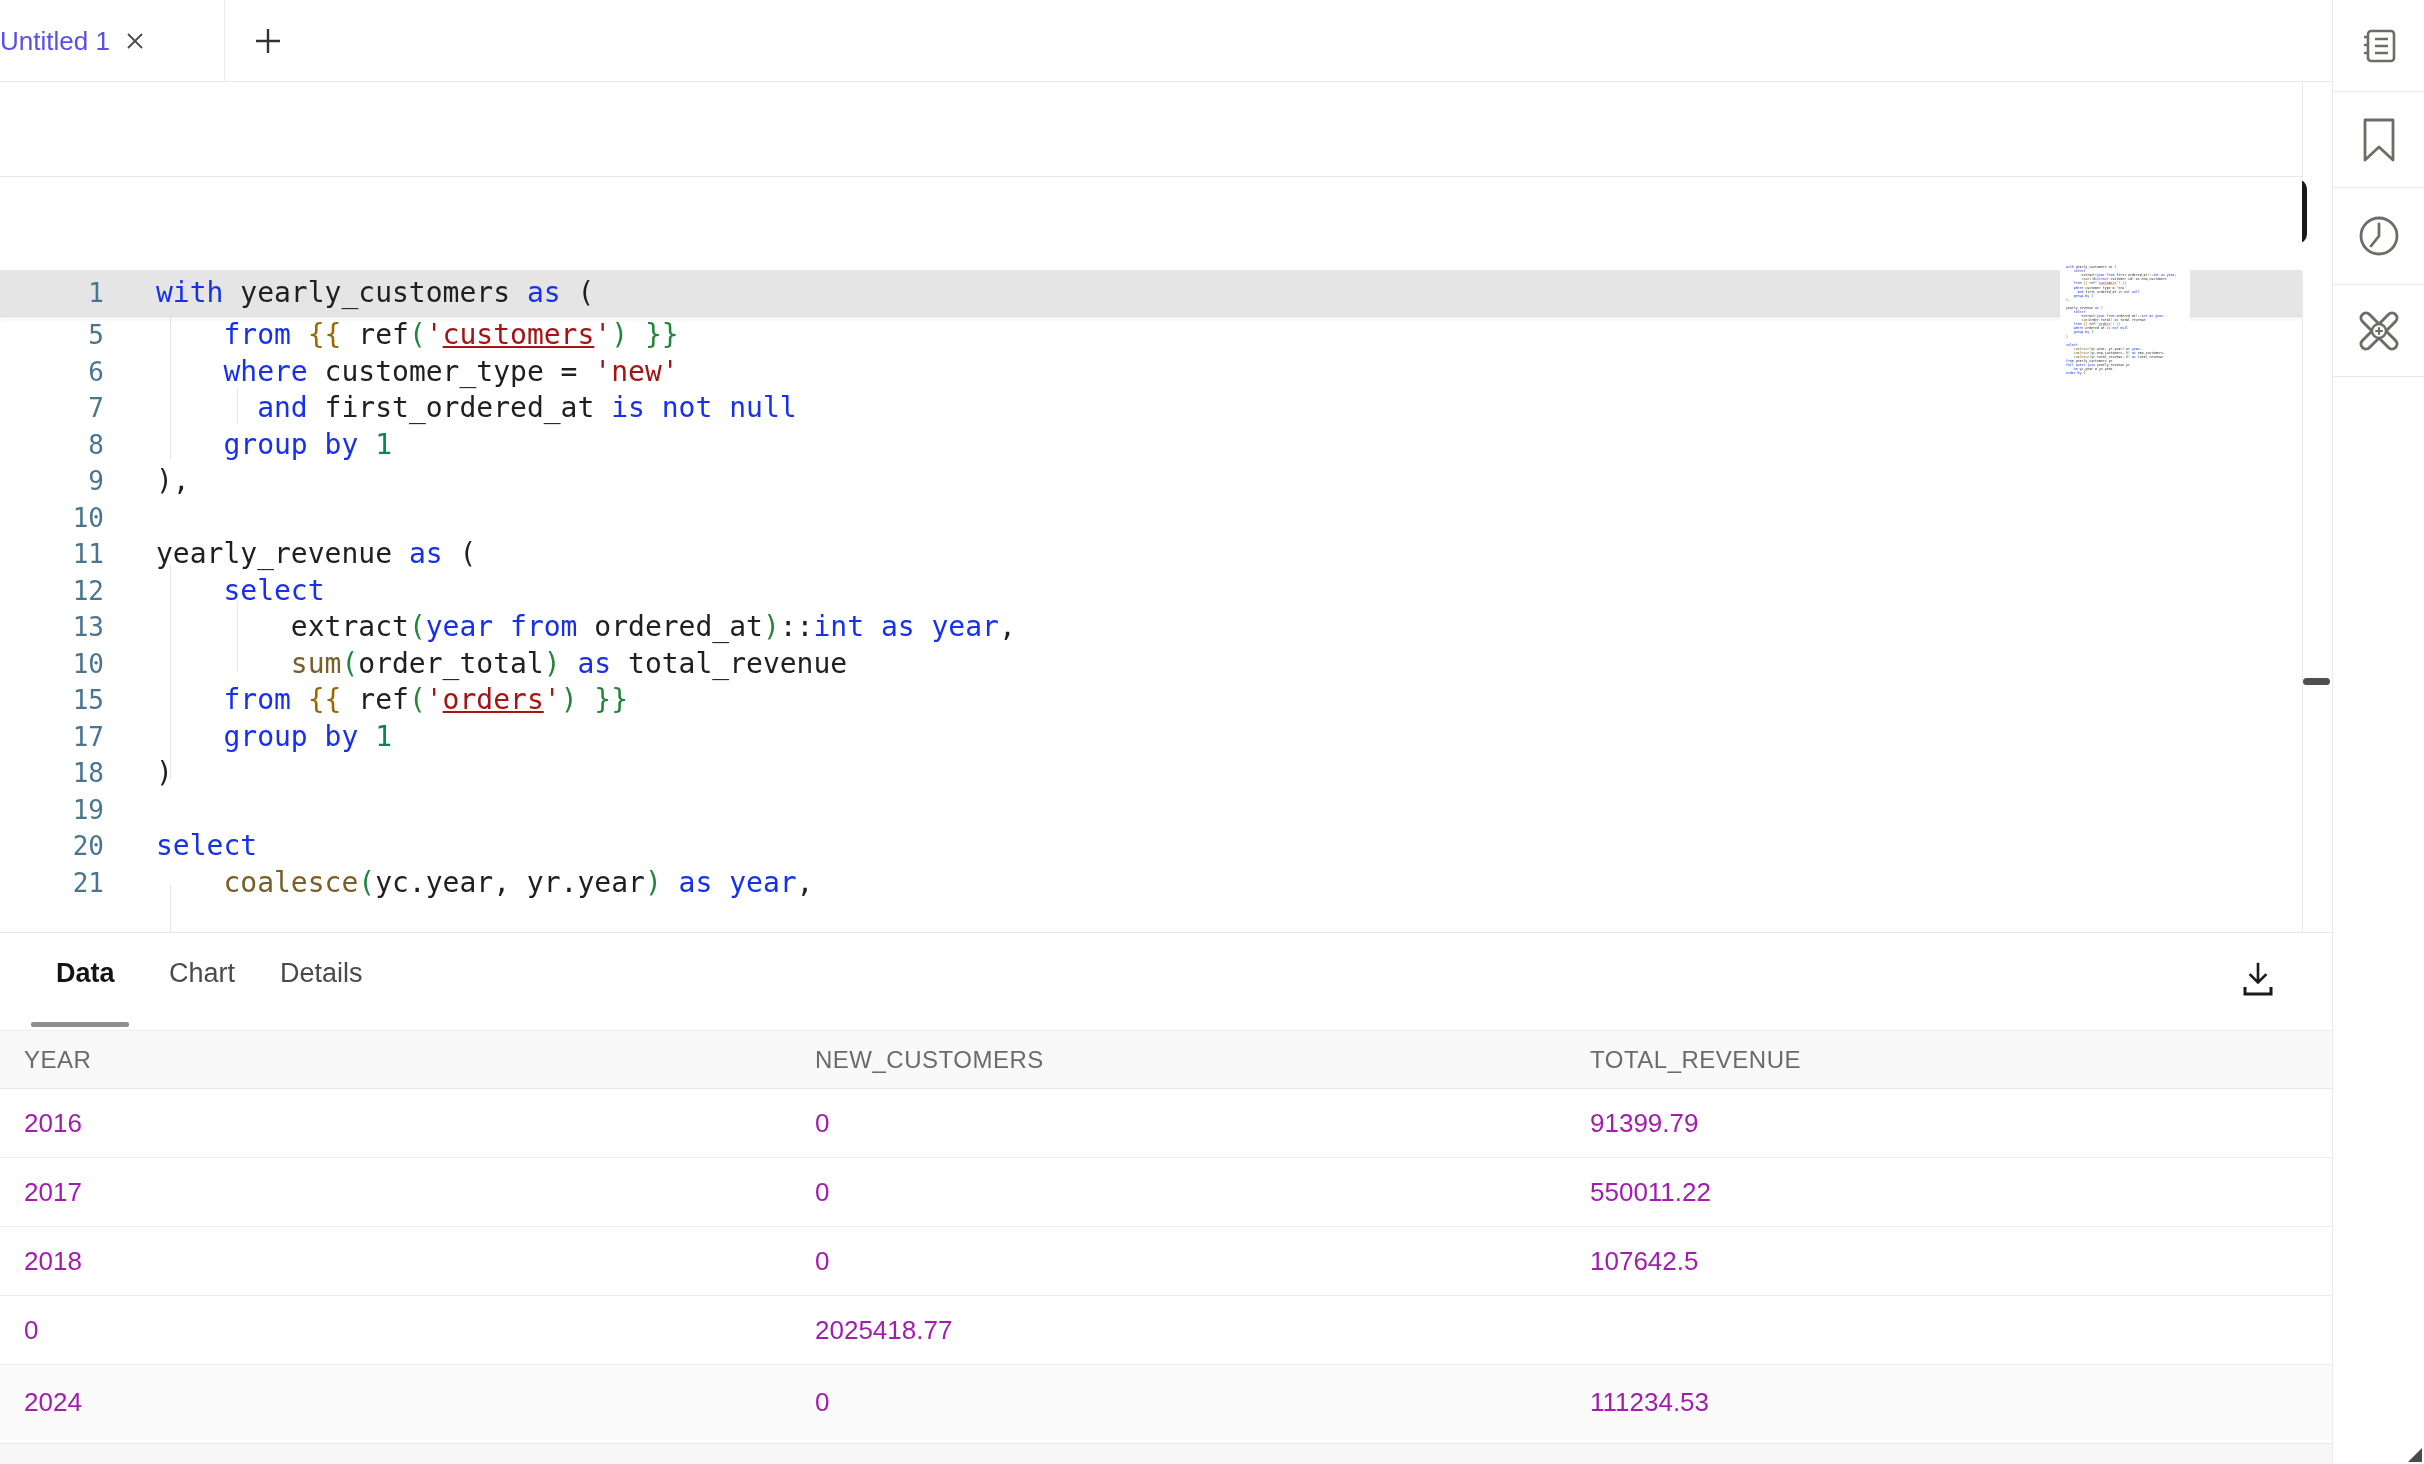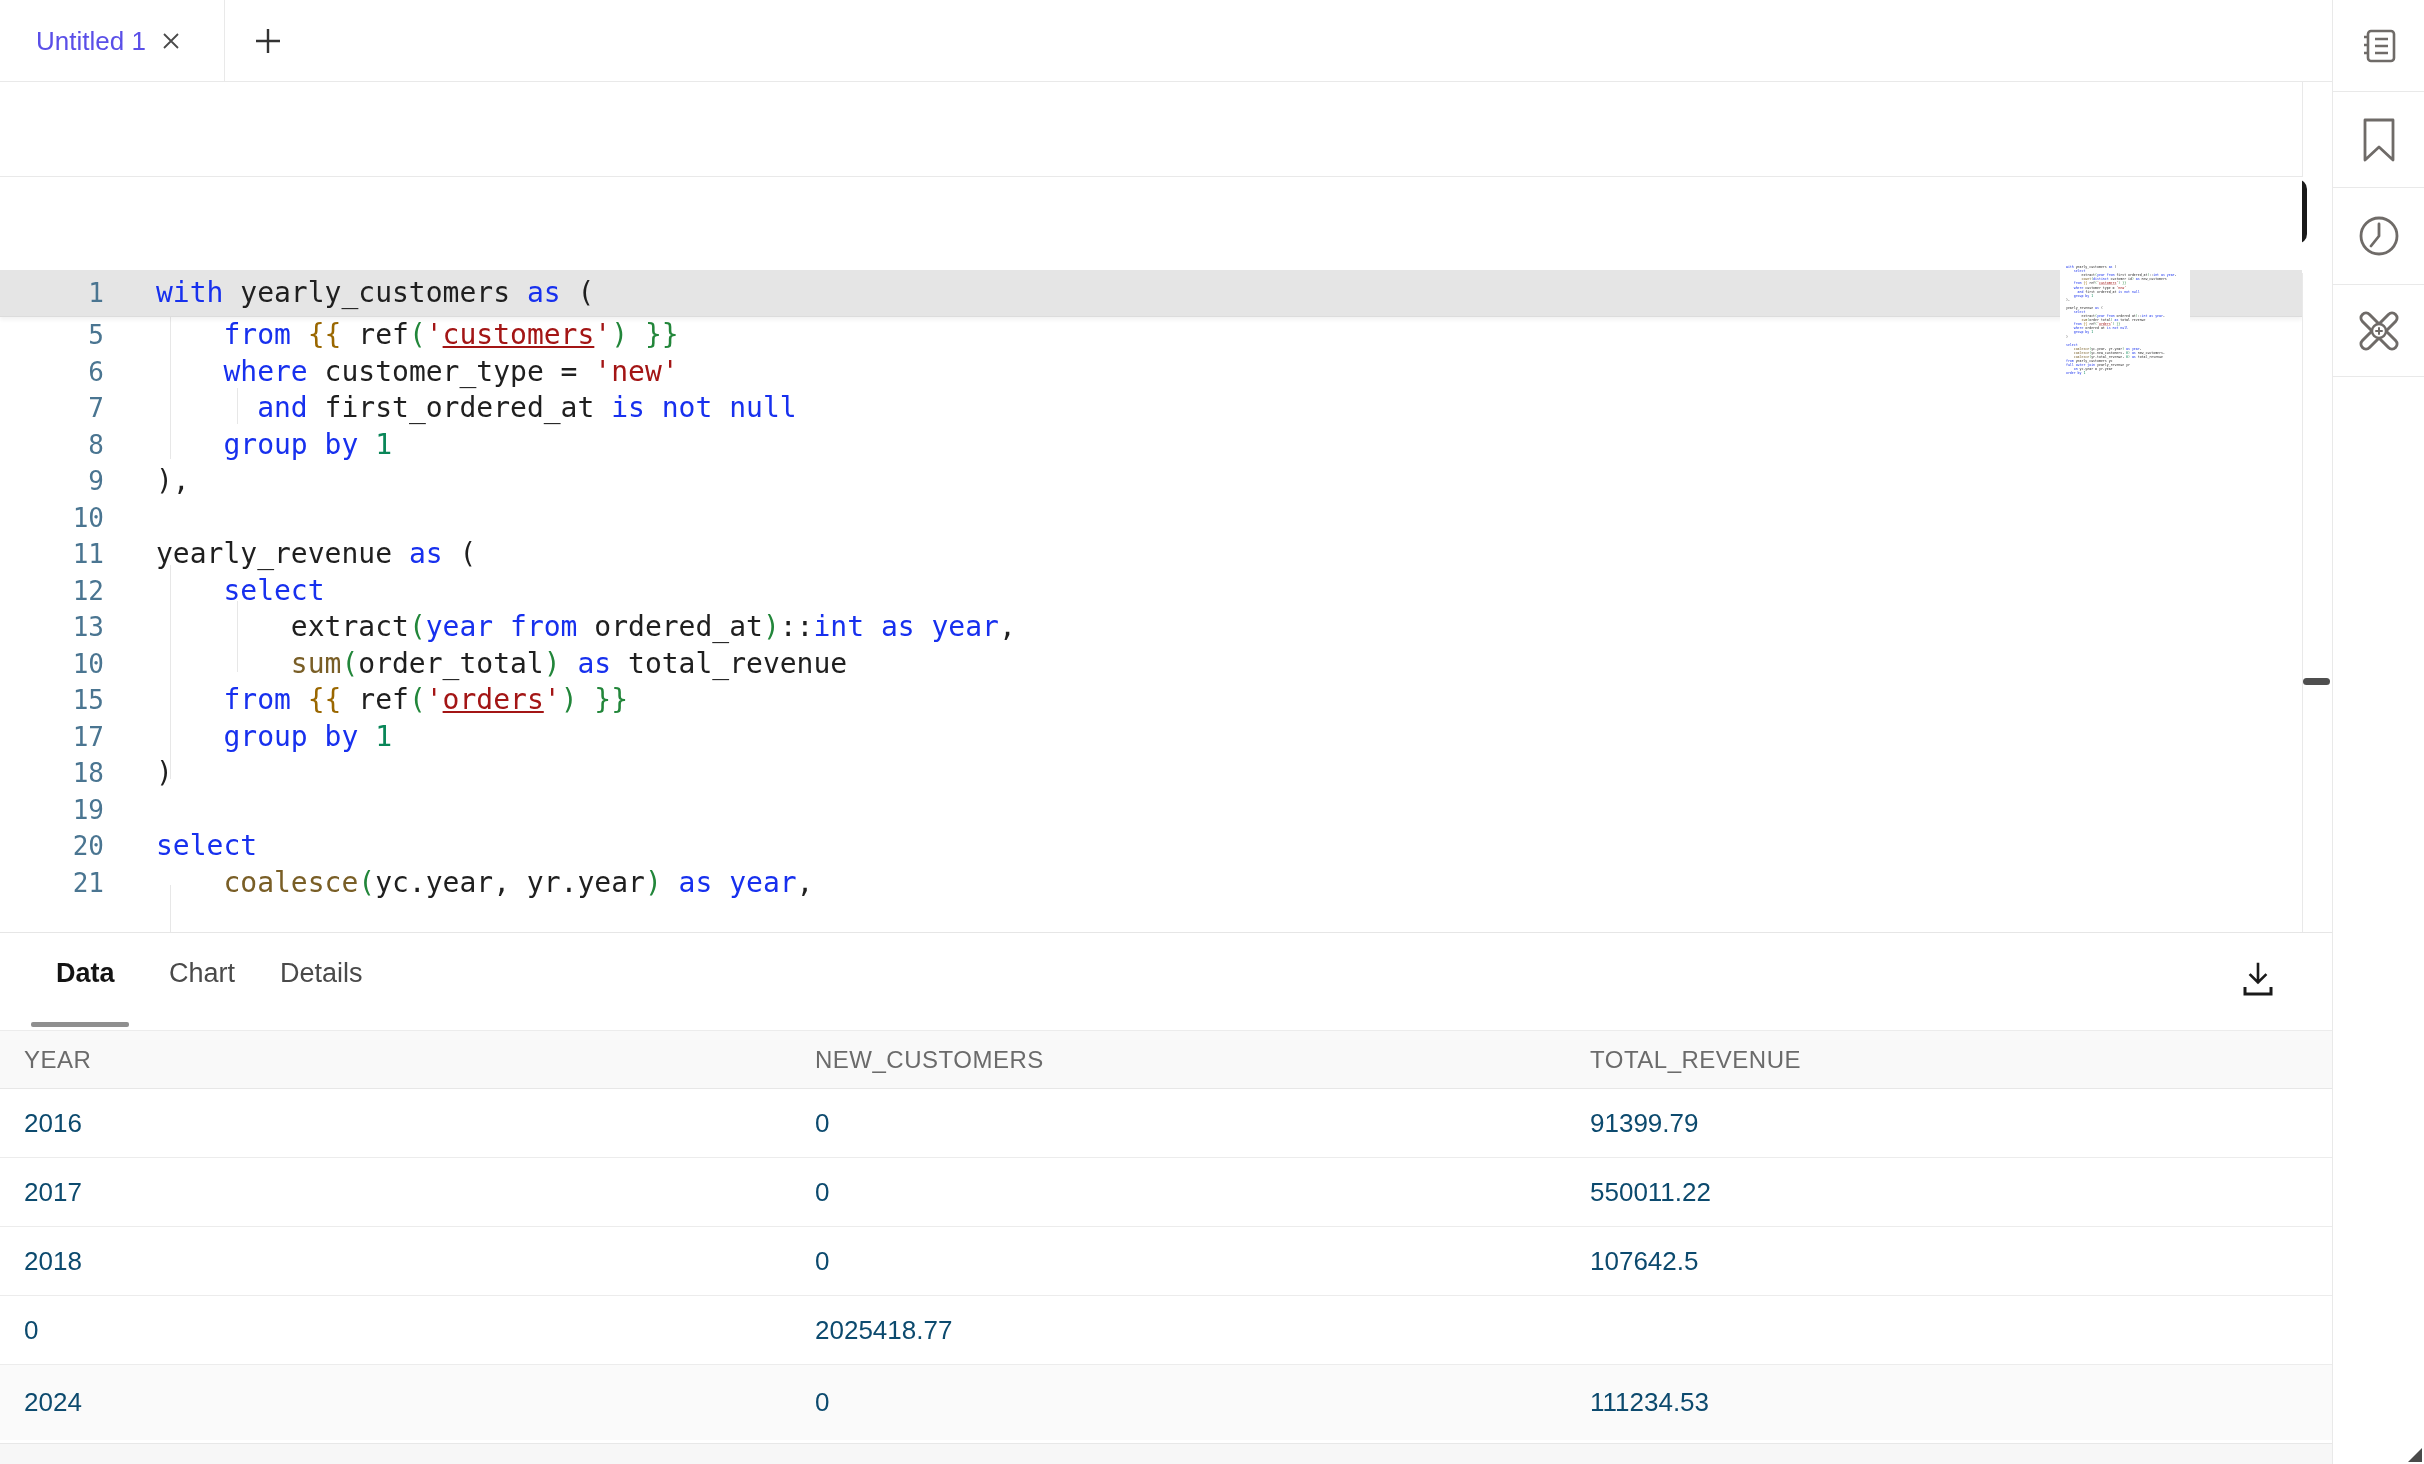--- a/index.html
+++ b/index.html
@@ -4,21 +4,21 @@
 <style>
   * { margin:0; padding:0; box-sizing:border-box; }
   html,body { width:2424px; height:1464px; overflow:hidden; background:#ffffff;
               font-family:"Liberation Sans", sans-serif; }
   .abs { position:absolute; }
   #canvas { position:relative; width:2424px; height:1464px; background:#fff; }
 
   
   #tabbar { left:0; top:0; width:2332px; height:82px; border-bottom:1px solid #e9e9e9; background:#fff; }
   #file-tab { left:0; top:0; width:225px; height:82px; border-right:1px solid #e9e9e9;
-              display:flex; align-items:center; gap:14px; padding-left:36px; cursor:pointer; }
+              display:flex; align-items:center; gap:14px; cursor:pointer; }
   #file-tab .tab-label { color:#5a4fe8; font-size:26px; }
   #new-tab-btn { left:240px; top:0; width:56px; height:82px; display:flex; align-items:center; justify-content:center; cursor:pointer; }
 
   
   #toolbarrow { left:0; top:82px; width:2302px; height:95px; border-bottom:1px solid #e9e9e9; background:#fff; }
   #toolbar-bookmark { left:1881px; top:104px; width:40px; height:50px; display:flex; align-items:center; justify-content:center; cursor:pointer; }
   #develop-btn { left:1968px; top:97px; width:184px; height:65px; border:2px solid #c9c9c9; border-radius:10px;
                  background:#fff; display:flex; align-items:center; justify-content:center; gap:16px;
                  font-size:26px; color:#191919; cursor:pointer; }
   #run-btn { left:2173px; top:97px; width:134px; height:65px; background:#1a1a1a; border-radius:10px;
@@ -68,21 +68,21 @@
   .rtab { position:absolute; top:25px; font-size:27px; color:#4a4a4a; cursor:pointer;margin-left:8px; }
   .rtab.active { color:#141414; font-weight:600; }
   #tab-underline { left:31px; top:89px; width:98px; height:5px; background:#8f8f8f; border-radius:2px; }
   #download-btn { left:2232px; top:953px; width:52px; height:52px; display:flex; align-items:center; justify-content:center; cursor:pointer; }
 
   #results-table { left:0; top:1030px; width:2332px; }
   .trow { display:grid; grid-template-columns:791px 775px 1fr; align-items:center; }
   #table-header { height:59px; background:#f9f9f9; border-top:1px solid #ececec; border-bottom:1px solid #e7e7e7; }
   #table-header .th { font-size:24px; color:#6b6b6b; letter-spacing:0.5px; padding-left:24px; }
   .tdrow { height:69px; border-bottom:1px solid #ececec; background:#fff; }
-  .tdrow .td { font-size:26px; color:#0c4a6e; padding-left:24px; }
+  .tdrow .td { font-size:26px; color:#a21caf; padding-left:24px; }
   .tdrow.last { height:75px; background:#fafafa; border-bottom:none; }
   #hscroll-strip { left:0; top:1443px; width:2332px; height:21px; background:#f7f7f7; border-top:1px solid #e8e8e8; }
 
   
   #right-sidebar { left:2332px; top:0; width:92px; height:1464px; background:#fff; border-left:1px solid #e9e9e9; }
   .side-cell { width:92px; display:flex; align-items:center; justify-content:center; border-bottom:1px solid #e9e9e9; cursor:pointer; }
 
   #resize-grip { right:2px; bottom:2px; width:0; height:0;
                  border-left:14px solid transparent; border-bottom:14px solid #4a4a4a; position:absolute; }
 </style>

